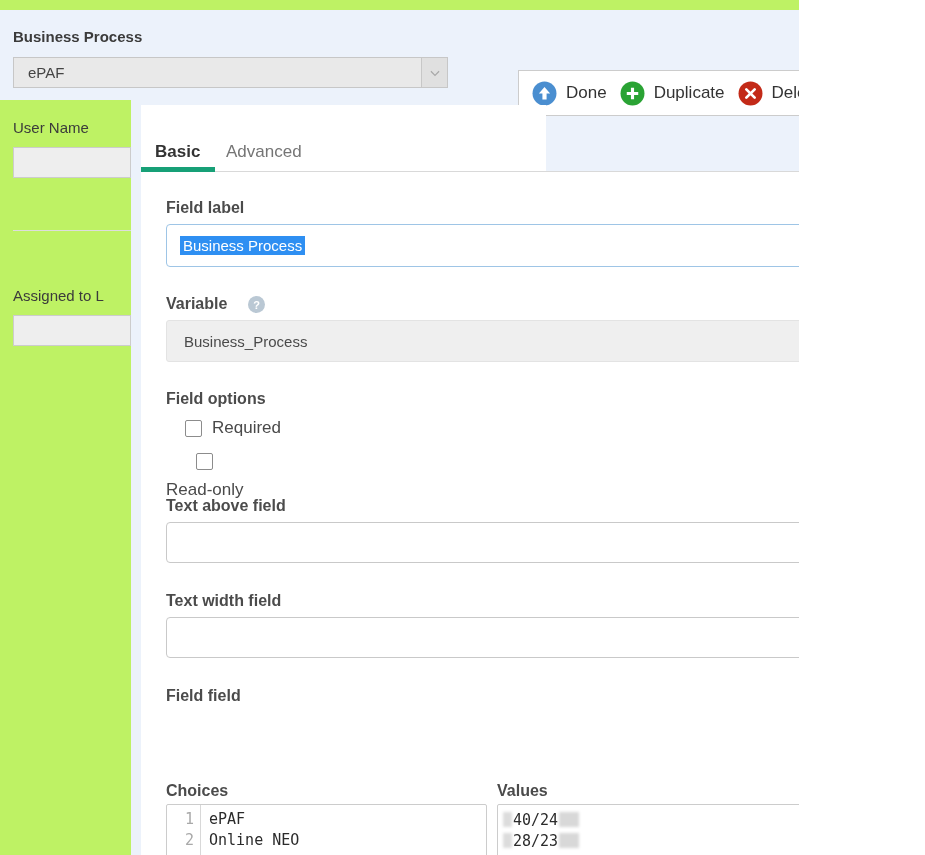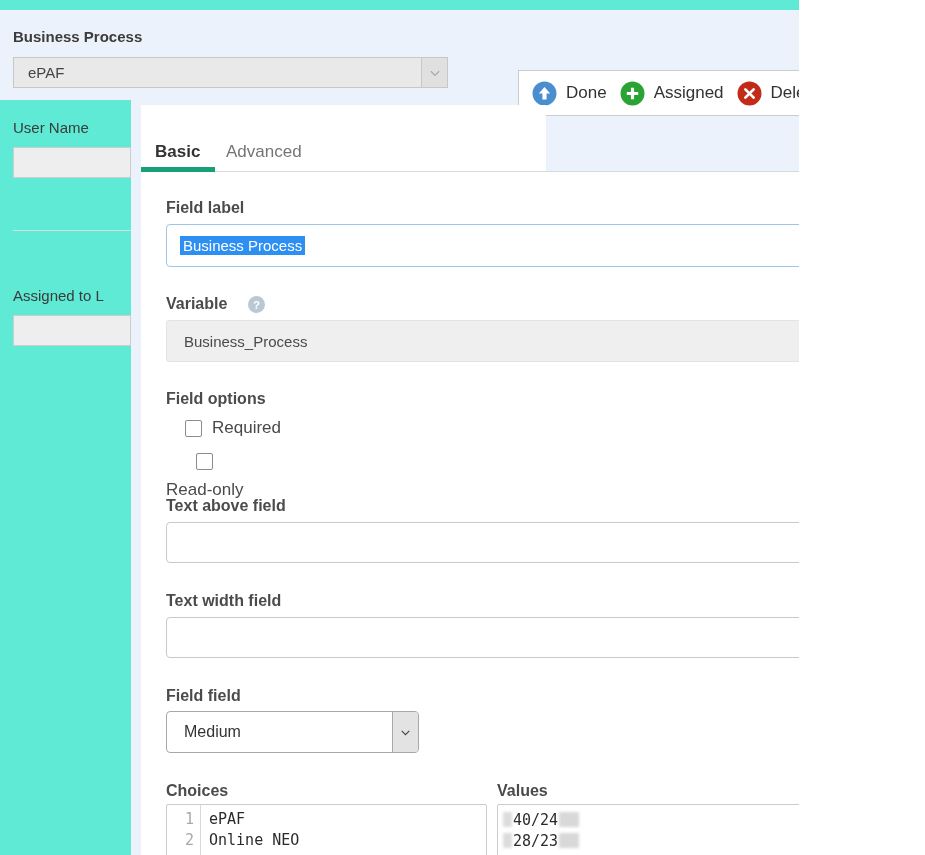--- a/index.html
+++ b/index.html
@@ -1,19 +1,19 @@
 <!DOCTYPE html>
 <html><head>
 <meta charset="utf-8">
 <style>
   * { margin:0; padding:0; box-sizing:border-box; }
   html,body { background:#fff; }
   #screen {
     position:relative; width:799px; height:855px; overflow:hidden;
-    background:#5eead4; font-family:"Liberation Sans", sans-serif;
+    background:#bef264; font-family:"Liberation Sans", sans-serif;
   }
   .abs { position:absolute; }
 
   
   .blue-top  { left:0;   top:10px;  width:898px; height:90px;  background:#ecf2fb; }
   .blue-main { left:131px; top:100px; width:767px; height:755px; background:#ecf2fb; }
   .scrollbar { left:911px; top:0; width:14px; height:855px; background:#f5f5f5; border-left:1px solid #9e9e9e; }
 
   
   .bp-heading { left:13px; top:28px; font-size:15px; font-weight:bold; color:#3b3b3b; }
@@ -168,21 +168,21 @@
         <circle cx="12" cy="12" r="11.5" fill="#4a8ed0"></circle>
         <path d="M12 5.8 L17.4 11.9 H14 V17.8 H10 V11.9 H6.6 Z" fill="#ffffff"></path>
       </svg>
       <span class="lbl">Done</span>
     </div>
     <div class="tb-item">
       <svg width="25" height="25" viewBox="0 0 24 24">
         <circle cx="12" cy="12" r="11.5" fill="#2aa334"></circle>
         <path d="M10.5 6.5 h3 v4 h4 v3 h-4 v4 h-3 v-4 h-4 v-3 h4 Z" fill="#ffffff"></path>
       </svg>
-      <span class="lbl">Assigned</span>
+      <span class="lbl">Duplicate</span>
     </div>
     <div class="tb-item">
       <svg width="25" height="25" viewBox="0 0 24 24">
         <circle cx="12" cy="12" r="11.5" fill="#c32a18"></circle>
         <path d="M8 8 L16 16 M16 8 L8 16" stroke="#ffffff" stroke-width="2.6" stroke-linecap="round"></path>
       </svg>
       <span class="lbl">Delete</span>
     </div>
   </div>
 
@@ -234,28 +234,20 @@
   <div class="abs txt-group" style="top:617px;">
     <input value="" style="">
     <span class="txt-btn">
       <svg class="chev" width="17" height="17" viewBox="0 0 24 24" fill="none" stroke="currentColor" stroke-width="3">
           <polyline points="9 5 16 12 9 19"></polyline>
         </svg>
     </span>
   </div>
 
   <div class="abs sec-label" style="top:687px;">Field field</div>
-  <div class="abs fw-select">
-    <span class="txt">Medium</span>
-    <span class="fw-arrow">
-      <svg class="chev" width="13" height="13" viewBox="0 0 24 24" fill="none" stroke="currentColor" stroke-width="2.2">
-          <polyline points="5 9 12 16 19 9"></polyline>
-        </svg>
-    </span>
-  </div>
 
   <div class="abs sec-label" style="top:782px;">Choices</div>
   <div class="abs sec-label" style="left:497px; top:782px;">Values</div>
 
   <div class="abs code-box choices-box">
     <div class="gutter">
       <div>1</div>
       <div>2</div>
     </div>
     <div class="code-lines">

